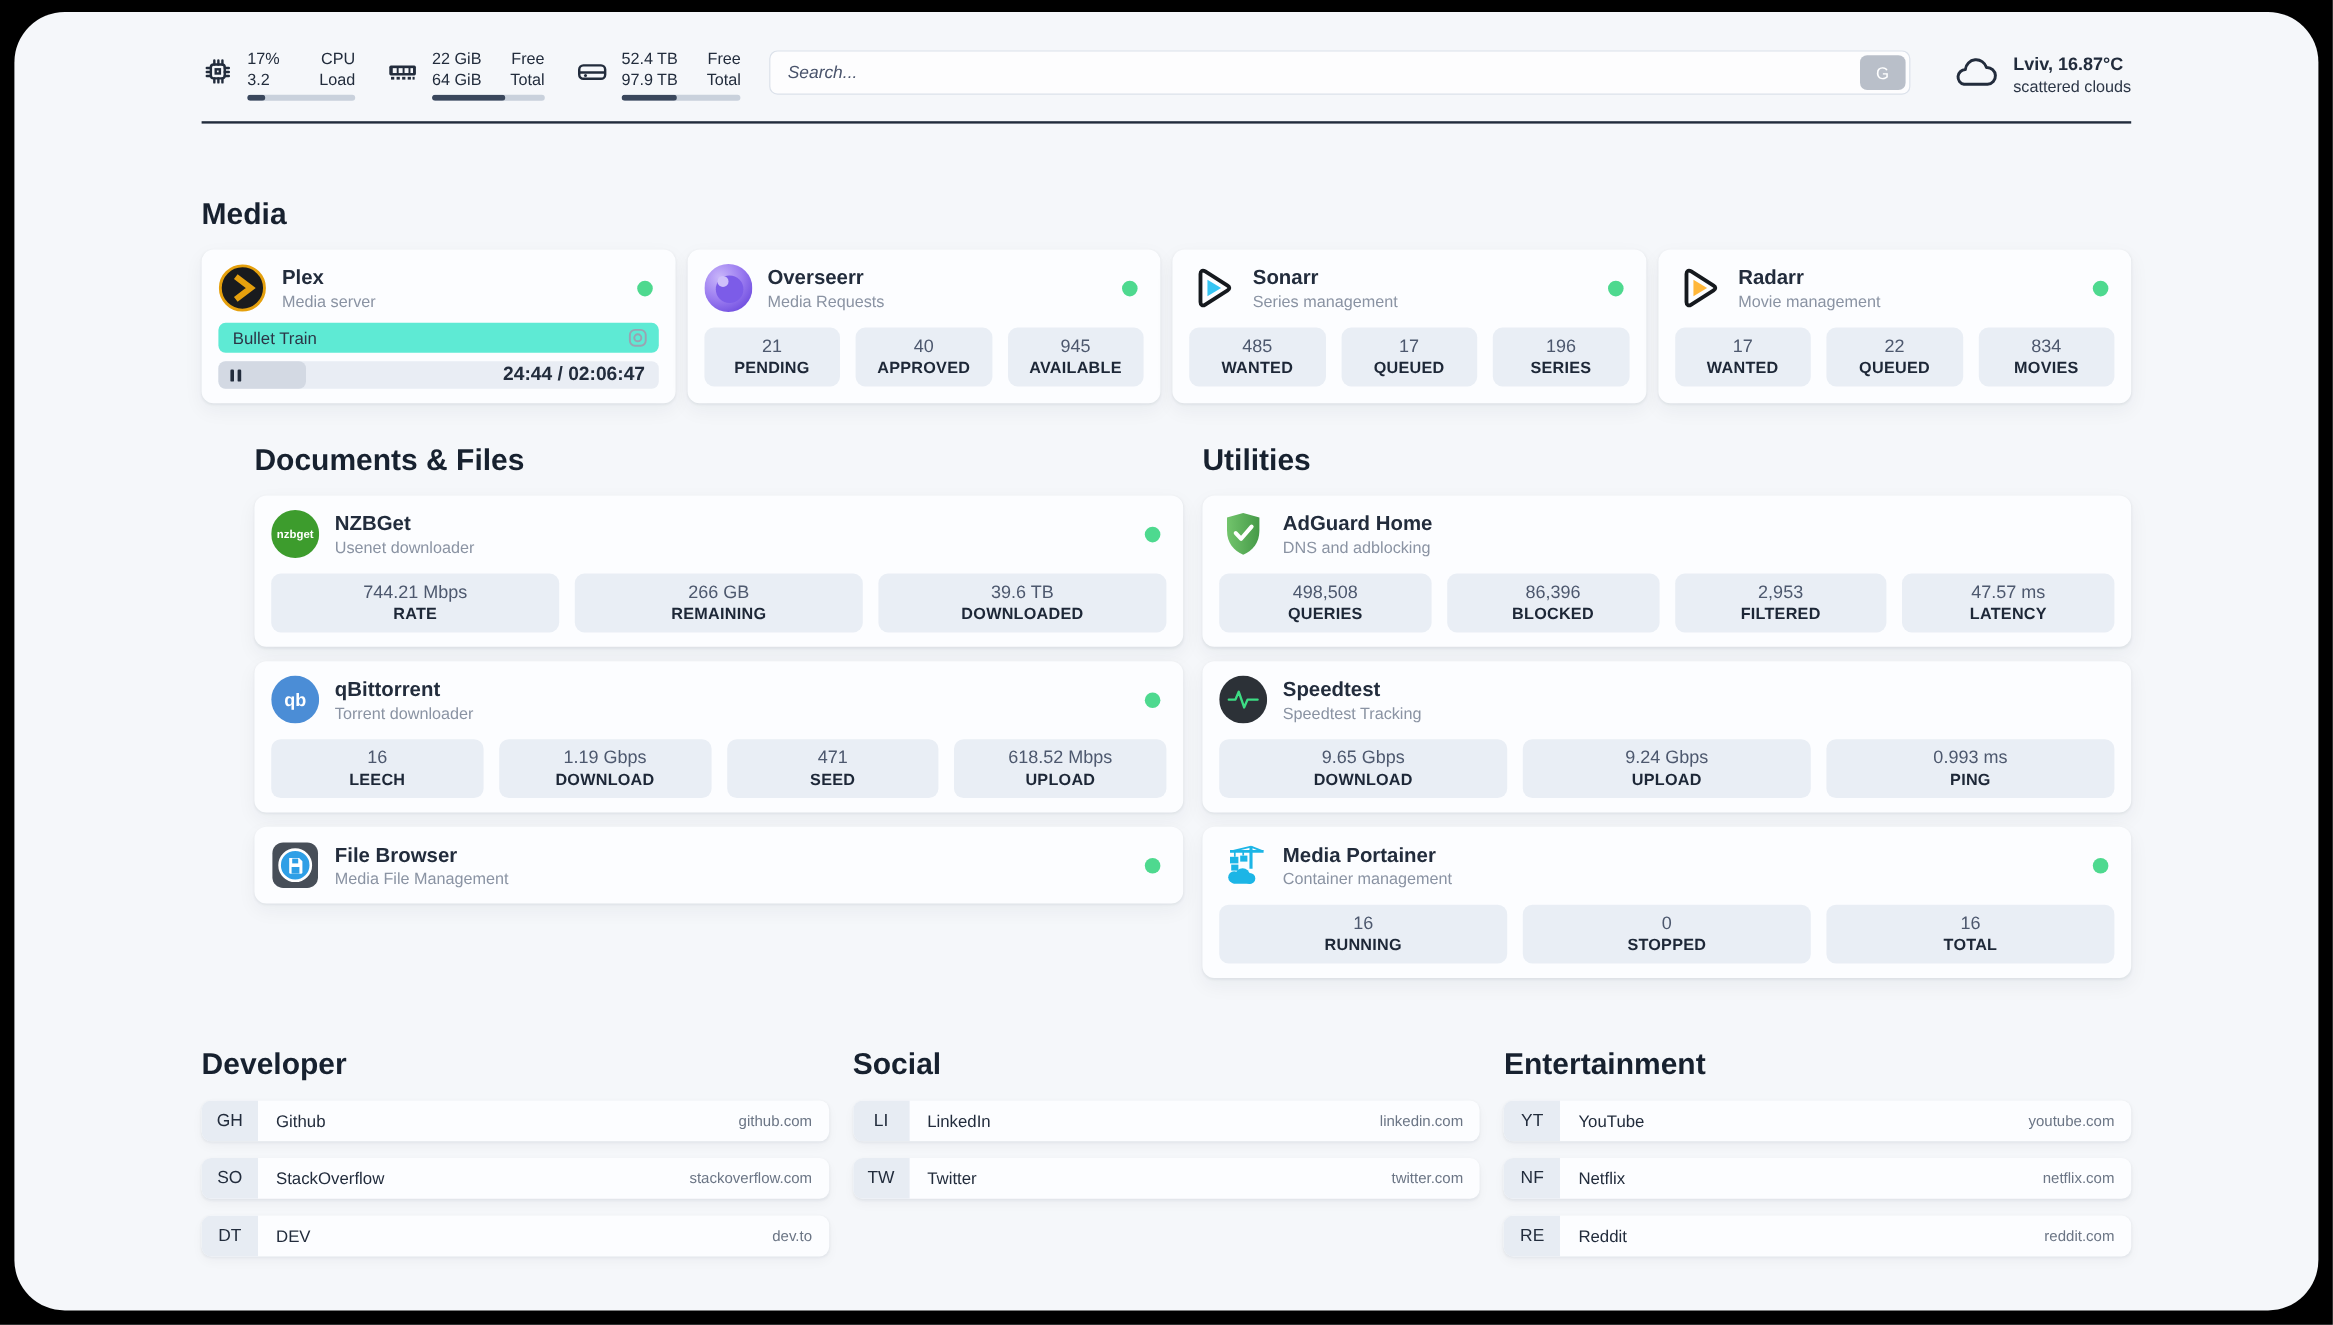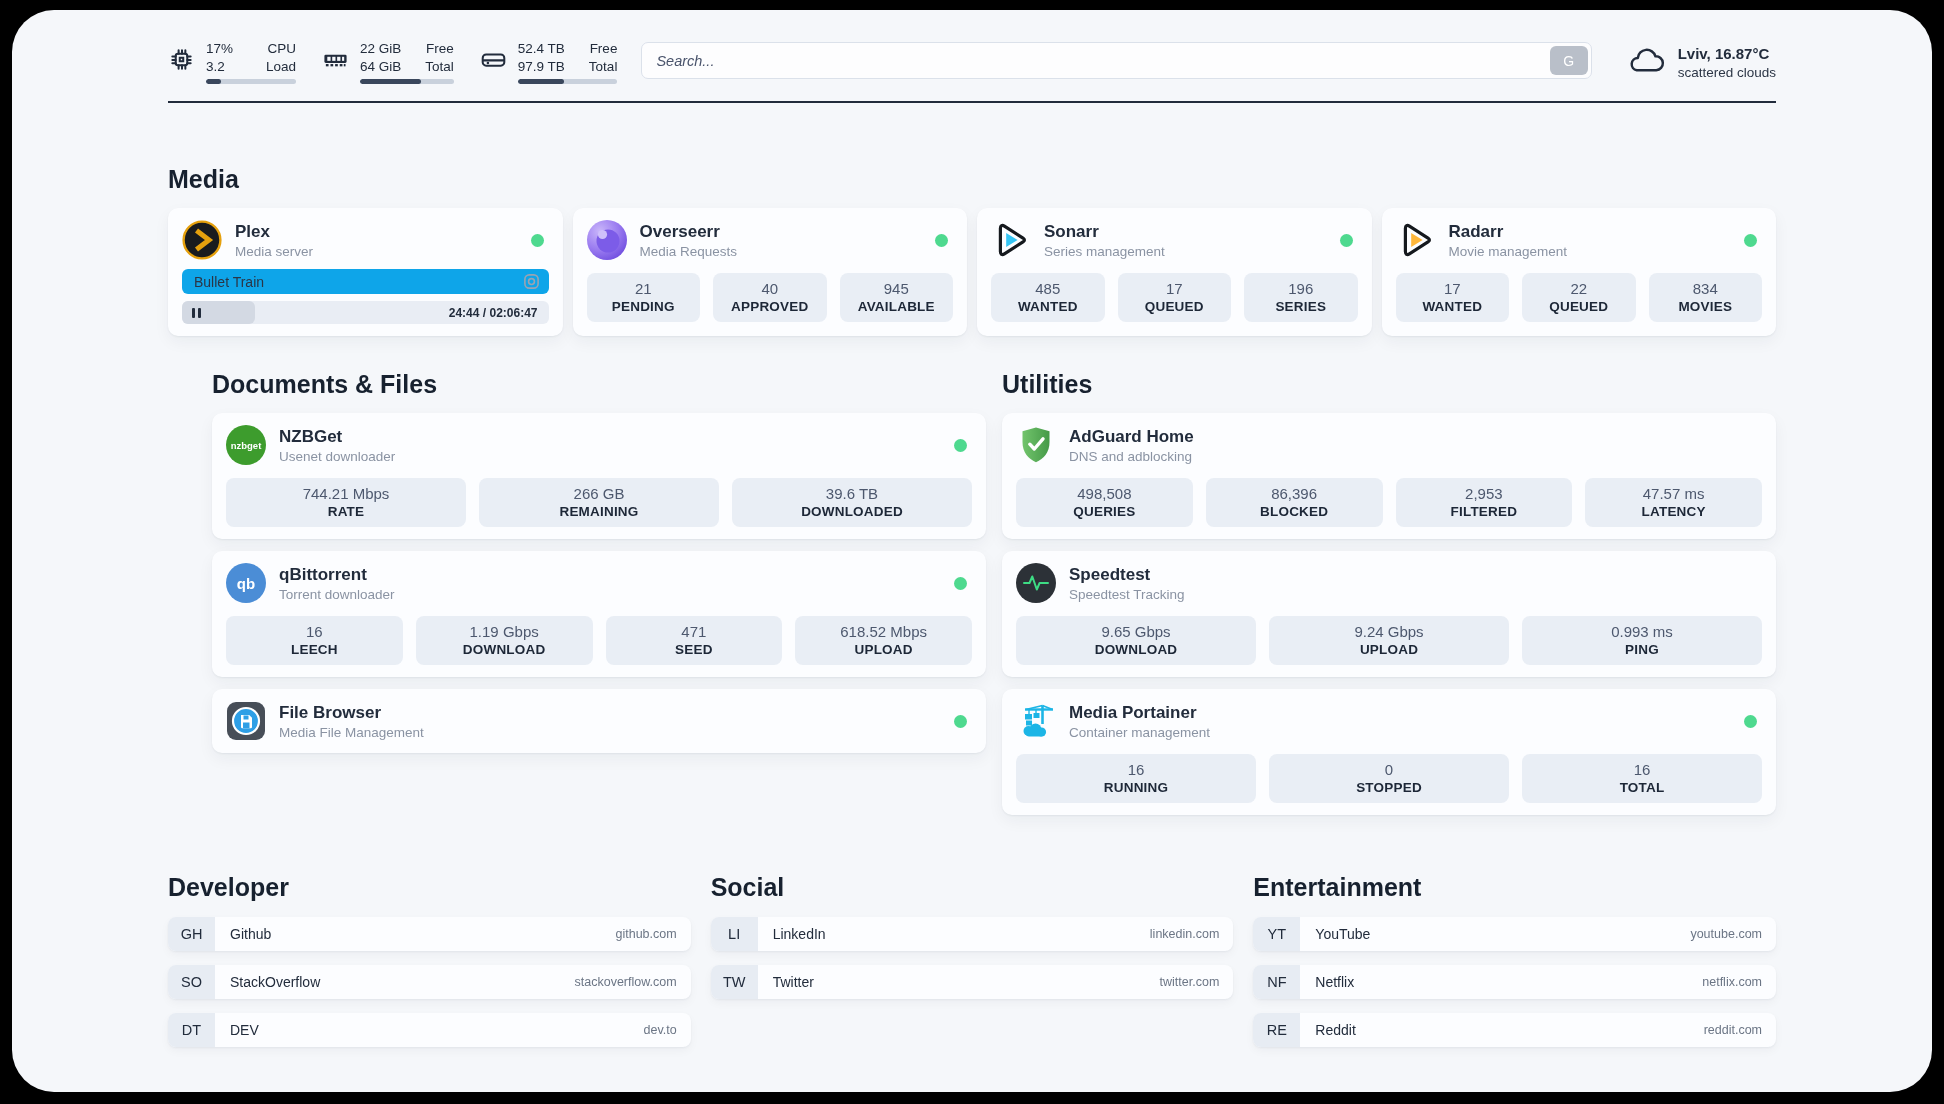--- a/index.html
+++ b/index.html
@@ -52,29 +52,29 @@
   .app-icon svg{display:block;}
   .app-name{font-size:17px;font-weight:bold;color:#222c3c;line-height:21px;}
   .app-sub{font-size:13.5px;color:#8a93a3;line-height:17px;margin-top:1px;}
   .dot{width:13px;height:13px;border-radius:50%;background:#4ed98f;margin-left:auto;margin-right:5px;flex:0 0 auto;}
   .stats{display:flex;gap:13px;margin-top:13px;}
   .stat{flex:1;background:#e9eef5;border-radius:8px;text-align:center;padding:7px 4px 8px;}
   .stat-val{font-size:15px;color:#4d586e;white-space:nowrap;}
   .stat-lab{font-size:13.5px;font-weight:bold;color:#1d2737;margin-top:2px;letter-spacing:.2px;}
 
   
-  .media-row{margin-top:9px;height:25px;background:#0ea5e9;border-radius:6px;display:flex;
+  .media-row{margin-top:9px;height:25px;background:#5eead4;border-radius:6px;display:flex;
     align-items:center;padding:0 9px 0 12px;font-size:14px;color:#2b3546;}
   .lens{margin-left:auto;display:flex;}
   .player-row{margin-top:7px;height:23px;background:#e9edf4;border-radius:6px;position:relative;
     display:flex;align-items:center;}
   .player-elapsed{position:absolute;left:0;top:0;bottom:0;background:#d3d9e3;border-radius:6px;}
   .pause{position:relative;z-index:1;margin-left:10px;display:flex;gap:3px;cursor:pointer;}
   .pause i{width:3px;height:10px;background:#222c3c;border-radius:1px;display:block;}
-  .player-time{margin-left:auto;padding-right:11px;font-size:12px;font-weight:bold;color:#222c3c;
+  .player-time{margin-left:auto;padding-right:11px;font-size:16px;font-weight:bold;color:#222c3c;
     position:relative;z-index:1;}
 
   
   .bookmarks{display:grid;grid-template-columns:repeat(3,1fr);gap:20px;margin-top:58px;}
   .bm-group .section-title{margin-bottom:15px;}
   .bm-row{height:34px;background:#fcfdff;border-radius:8px;display:flex;align-items:stretch;
     overflow:hidden;cursor:pointer;box-shadow:0 1px 2px rgba(20,30,50,.05),0 4px 10px rgba(20,30,50,.04);}
   .bm-row + .bm-row{margin-top:14px;}
   .bm-abbr{width:47px;background:#e7ecf3;display:flex;align-items:center;justify-content:center;
     font-size:14.5px;color:#222c3c;flex:0 0 auto;}

